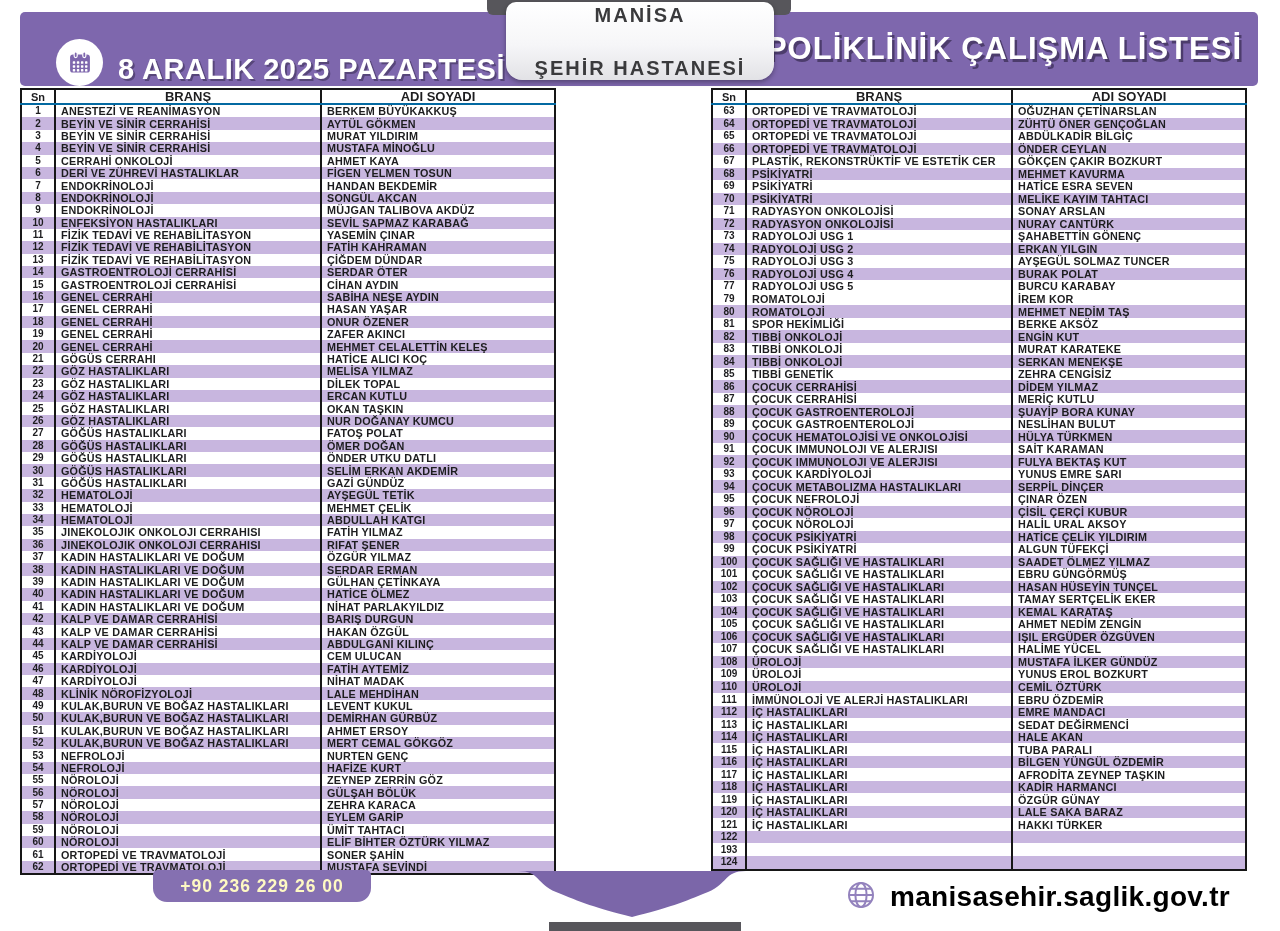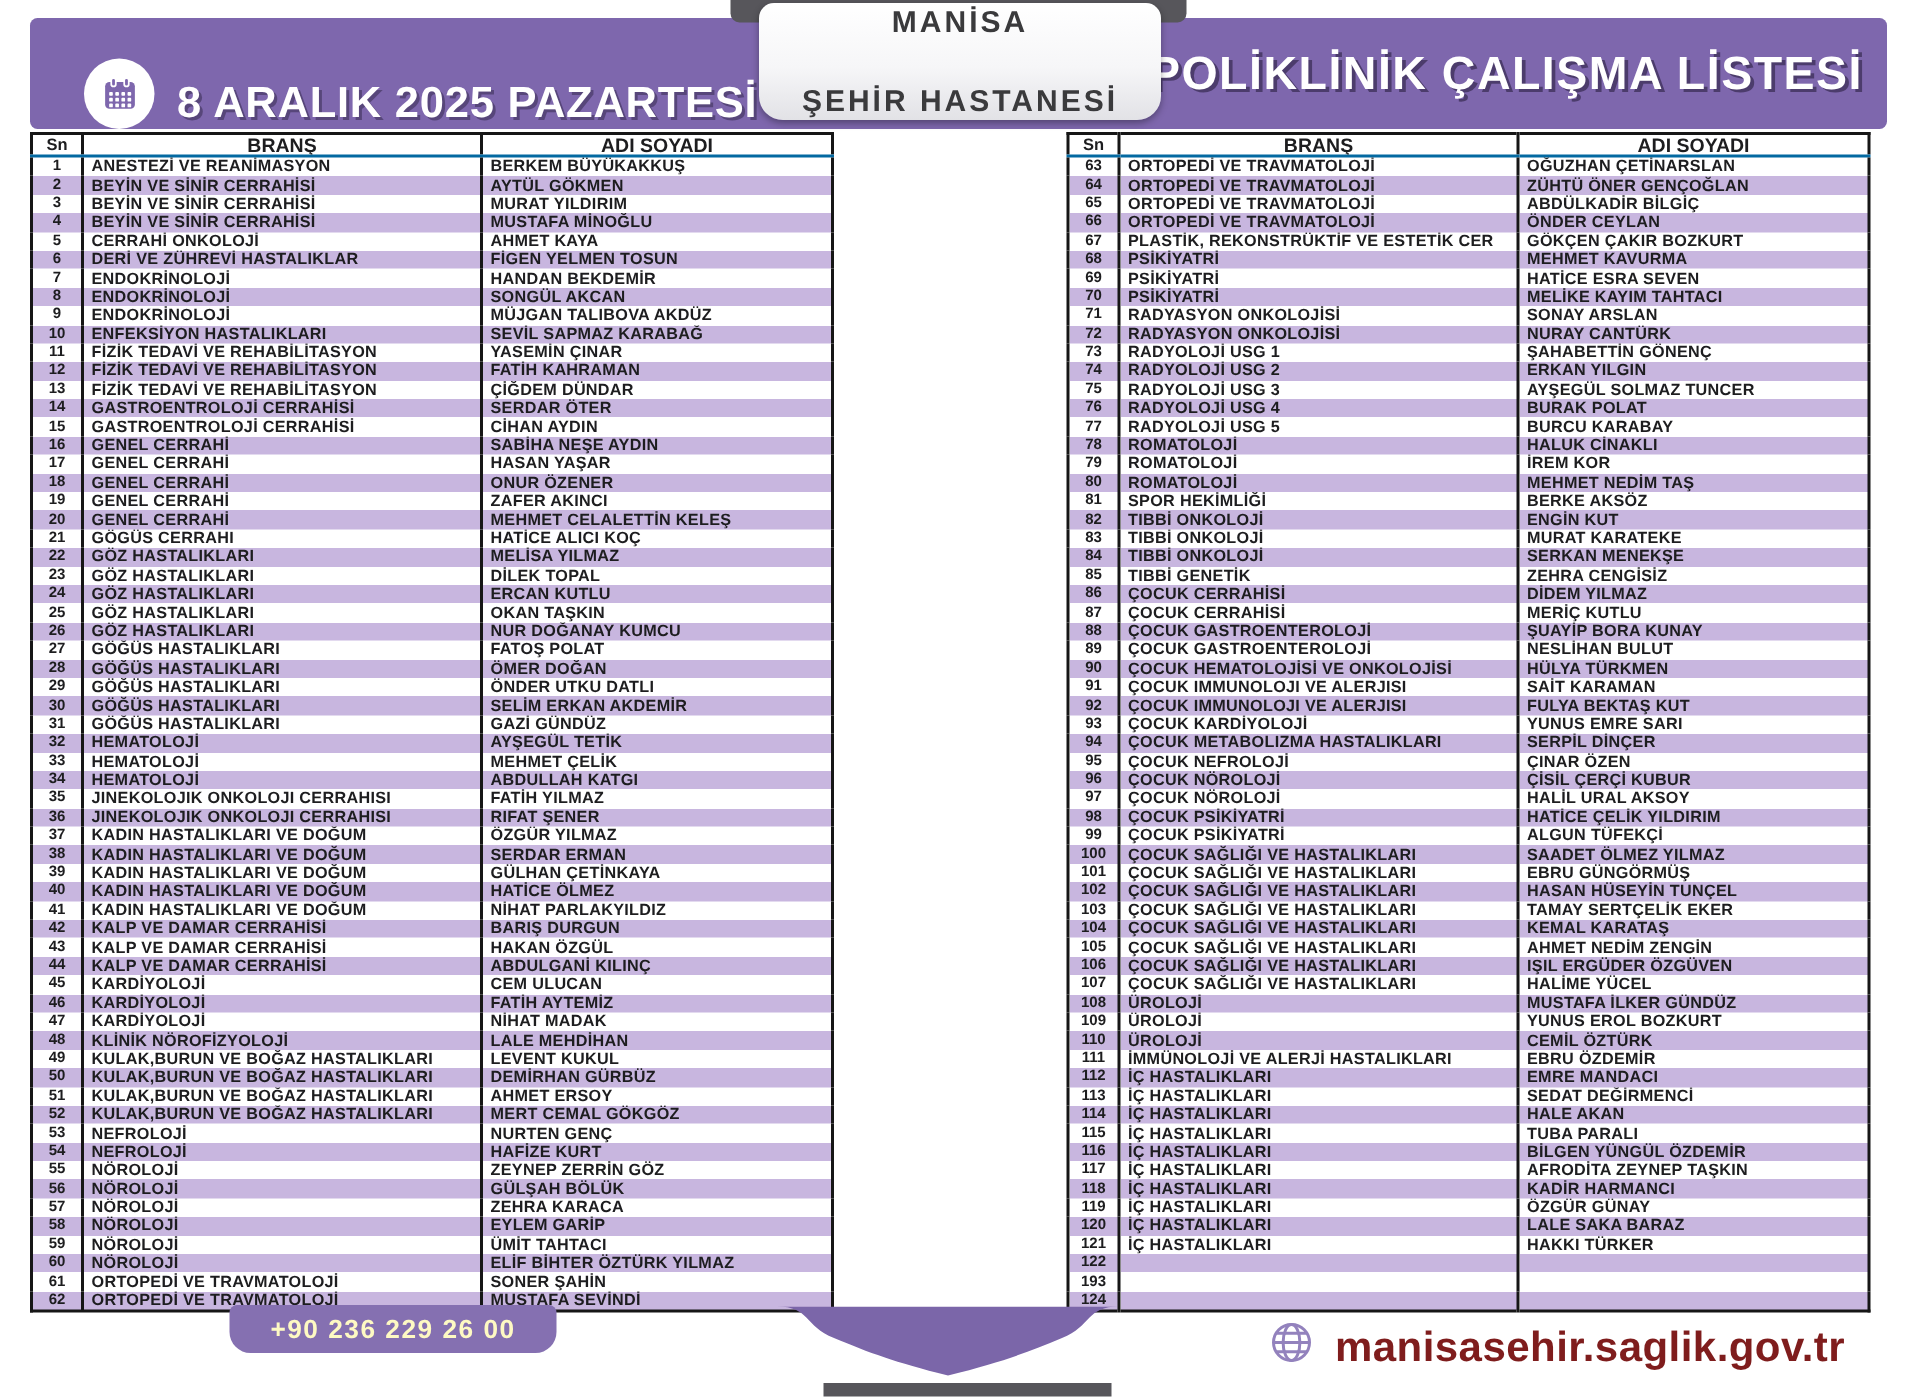--- a/index.html
+++ b/index.html
@@ -38,21 +38,21 @@
   .tbl td:first-child{text-align:center;padding:0;font-size:10px;letter-spacing:0;}
   .tbl th + th,.tbl td + td{border-left:2px solid #161616;}
   .tbl tr.stripe td{background:#c8b6df;}
   
   .phone-pill{position:absolute;left:153px;top:870px;width:218px;height:32px;background:#8570b1;
     border-radius:5px 5px 14px 14px;display:flex;align-items:center;justify-content:center;
     color:#fef9c3;font-weight:bold;font-size:17.5px;letter-spacing:1px;}
   .scallop{position:absolute;left:518px;top:871px;width:228px;height:50px;}
   .bottom-bar{position:absolute;left:549px;bottom:0;width:192px;height:9px;background:#57565b;}
   .website{position:absolute;right:50px;top:879px;display:flex;align-items:center;gap:13px;}
-  .web-text{font-size:28px;font-weight:bold;color:#7f1d1d;letter-spacing:.3px;white-space:nowrap;}
+  .web-text{font-size:28px;font-weight:bold;color:#000000;letter-spacing:.3px;white-space:nowrap;}
 </style>
 </head>
 <body>
 
 <div class="band">
   <div class="date-group">
     <span class="cal-circle">
       <svg width="28" height="28" viewBox="0 0 24 24">
         <rect x="3.5" y="4.8" width="17" height="15.4" rx="2.5" fill="#7e67ad"></rect>
         <rect x="7" y="2.6" width="2.6" height="4.8" rx="1.3" fill="#7e67ad" stroke="#ffffff" stroke-width="1"></rect>
@@ -492,25 +492,20 @@
       <tr class="stripe">
         <td>76</td>
         <td>RADYOLOJİ USG 4</td>
         <td>BURAK POLAT</td>
       </tr>
       <tr>
         <td>77</td>
         <td>RADYOLOJİ USG 5</td>
         <td>BURCU KARABAY</td>
       </tr>
-      <tr class="stripe">
-        <td>78</td>
-        <td>ROMATOLOJİ</td>
-        <td>HALUK CİNAKLI</td>
-      </tr>
       <tr>
         <td>79</td>
         <td>ROMATOLOJİ</td>
         <td>İREM KOR</td>
       </tr>
       <tr class="stripe">
         <td>80</td>
         <td>ROMATOLOJİ</td>
         <td>MEHMET NEDİM TAŞ</td>
       </tr>

